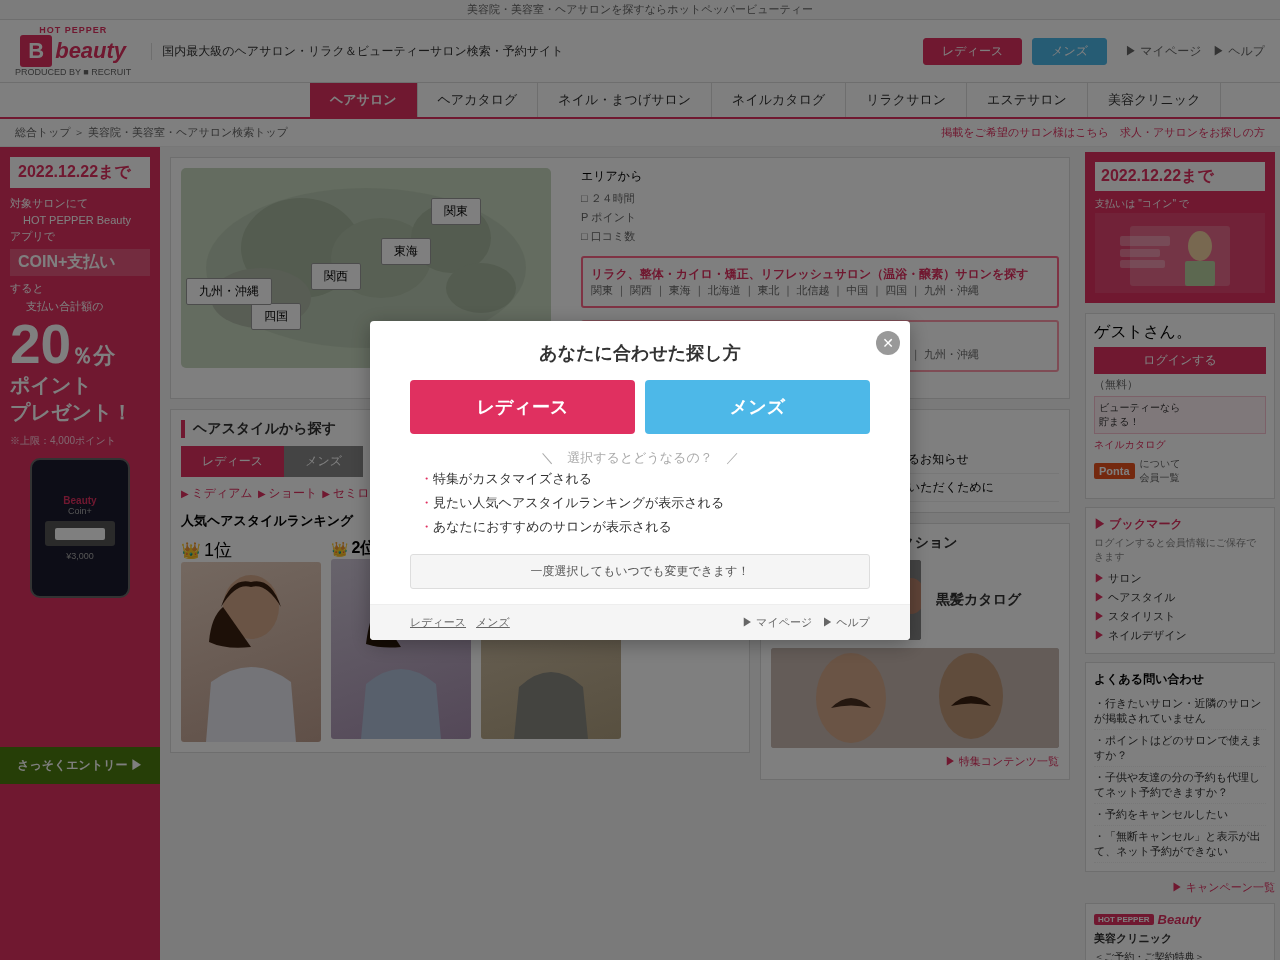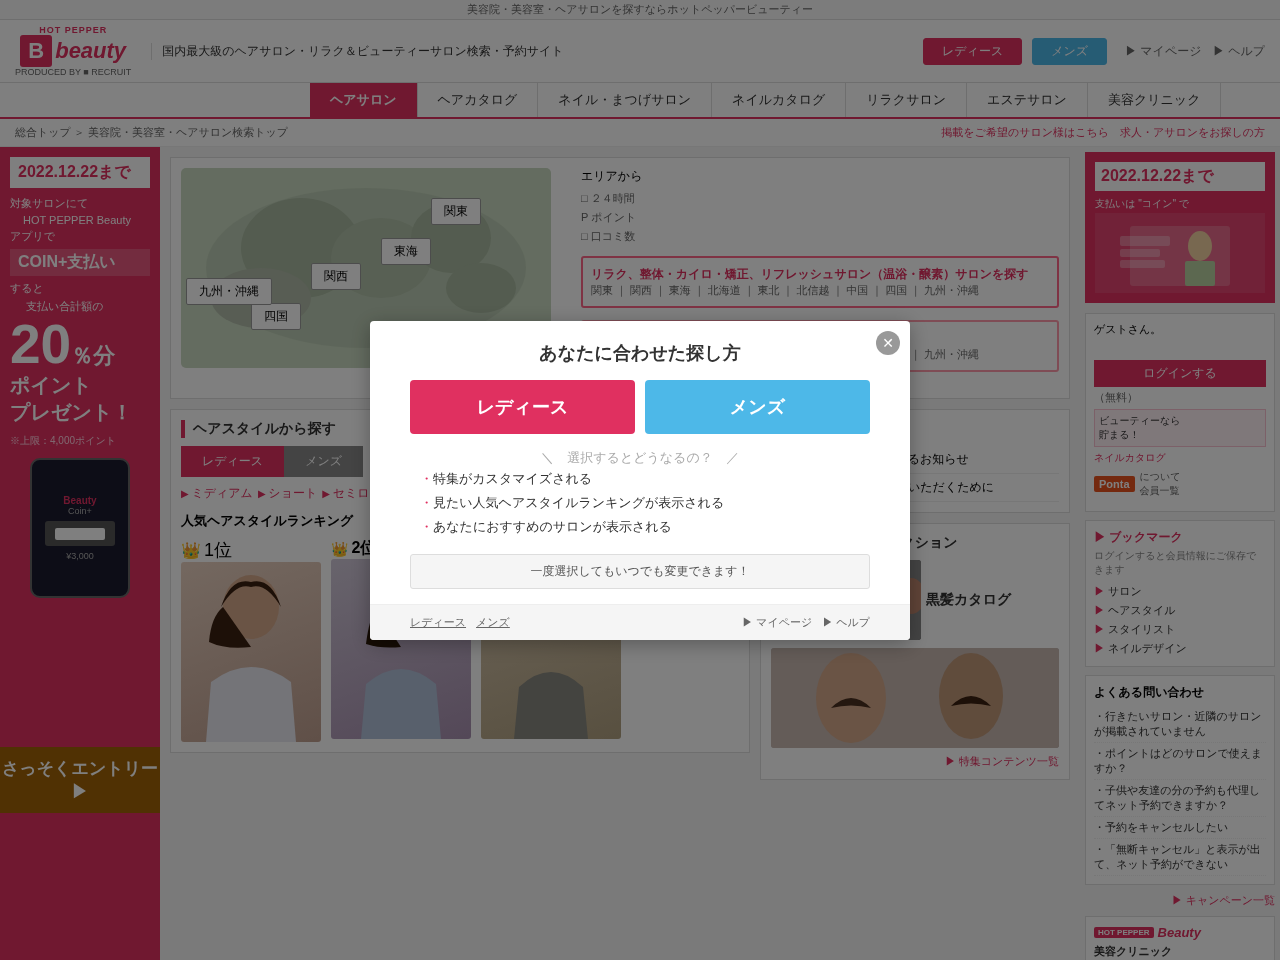--- a/index.html
+++ b/index.html
@@ -32,21 +32,21 @@
     
     .breadcrumb-bar { background: #fff; padding: 6px 15px; font-size: 11px; color: #666; display: flex; justify-content: space-between; border-bottom: 1px solid #eee; }
     .breadcrumb-bar a { color: #666; text-decoration: none; }
 
     
     .main-layout { display: flex; width: 1280px; }
 
     
     .left-sidebar { width: 160px; flex-shrink: 0; background: #e03060; min-height: 800px; padding: 0; position: relative; }
     .left-ad { background: #e03060; color: white; padding: 10px; min-height: 600px; }
-    .left-bottom-btn { background: #a16207; color: white; width: 100%; padding: 10px 0; text-align: center; font-size: 17px; font-weight: bold; cursor: pointer; border: none; }
+    .left-bottom-btn { background: #4d7c0f; color: white; width: 100%; padding: 10px 0; text-align: center; font-size: 12px; font-weight: bold; cursor: pointer; border: none; }
 
     
     .content-area { flex: 1; padding: 10px; min-width: 0; }
 
     
     .section-box { background: white; border: 1px solid #ddd; padding: 10px; margin-bottom: 10px; }
 
     
     .hairstyle-section { background: white; border: 1px solid #ddd; padding: 10px; margin-bottom: 10px; }
     .section-header { font-size: 14px; font-weight: bold; color: #333; border-left: 4px solid #e03060; padding-left: 8px; margin-bottom: 8px; }
@@ -326,21 +326,21 @@
 
         <div class="news-section">
           <div class="section-header">お知らせ</div>
           <div class="news-item">SSL3.0の脆弱性に関するお知らせ</div>
           <div class="news-item">安全にサイトをご利用いただくために</div>
         </div>
 
         <div class="beauty-select">
           <div class="section-header">Beauty編集部セレクション</div>
 
-          <div style="display:flex;align-items:center;gap:5px;margin-bottom:8px;text-align:center;">
+          <div style="display:flex;align-items:center;gap:15px;margin-bottom:8px;text-align:center;">
             <div style="width:150px;height:80px;background:linear-gradient(135deg,#888,#555);border-radius:3px;overflow:hidden;">
               <svg width="150" height="80" viewBox="0 0 150 80">
                 <rect width="150" height="80" fill="#888"></rect>
                 <ellipse cx="30" cy="35" rx="18" ry="22" fill="#d4a88a"></ellipse>
                 <ellipse cx="70" cy="32" rx="18" ry="22" fill="#c09878"></ellipse>
                 <ellipse cx="110" cy="33" rx="16" ry="20" fill="#d4b090"></ellipse>
                 <ellipse cx="140" cy="36" rx="14" ry="18" fill="#c08870"></ellipse>
               </svg>
             </div>
             <div style="font-size:14px;font-weight:bold;color:#333;">黒髪カタログ</div>
@@ -377,21 +377,21 @@
           <ellipse cx="80" cy="30" rx="12" ry="15" fill="#f0d0a0"></ellipse>
           <rect x="65" y="45" width="30" height="25" fill="#b8d0a0" rx="2"></rect>
           <rect x="0" y="20" width="50" height="10" fill="rgba(255,255,255,0.3)" rx="2"></rect>
           <rect x="0" y="33" width="40" height="8" fill="rgba(255,255,255,0.3)" rx="2"></rect>
           <rect x="0" y="44" width="45" height="8" fill="rgba(255,255,255,0.3)" rx="2"></rect>
         </svg>
       </div>
     </div>
 
     <div class="right-user-box">
-      <div style="font-size:11px;margin-bottom:20px;">ゲストさん。</div>
+      <div style="font-size:16px;margin-bottom:1px;">ゲストさん。</div>
       <button class="login-btn">ログインする</button>
       <div style="font-size:11px;color:#666;margin-bottom:4px;">（無料）</div>
       <div style="font-size:10px;color:#333;background:#fff0f5;padding:4px;border:1px solid #f8c0d0;margin-bottom:4px;">ビューティーなら<br>貯まる！</div>
       <div style="font-size:10px;color:#e03060;cursor:pointer;margin-bottom:4px;">ネイルカタログ</div>
       <div class="ponta-area">
         <span class="ponta-logo">Ponta</span>
         <span style="font-size:10px;color:#666;">について<br>会員一覧</span>
       </div>
     </div>
 

